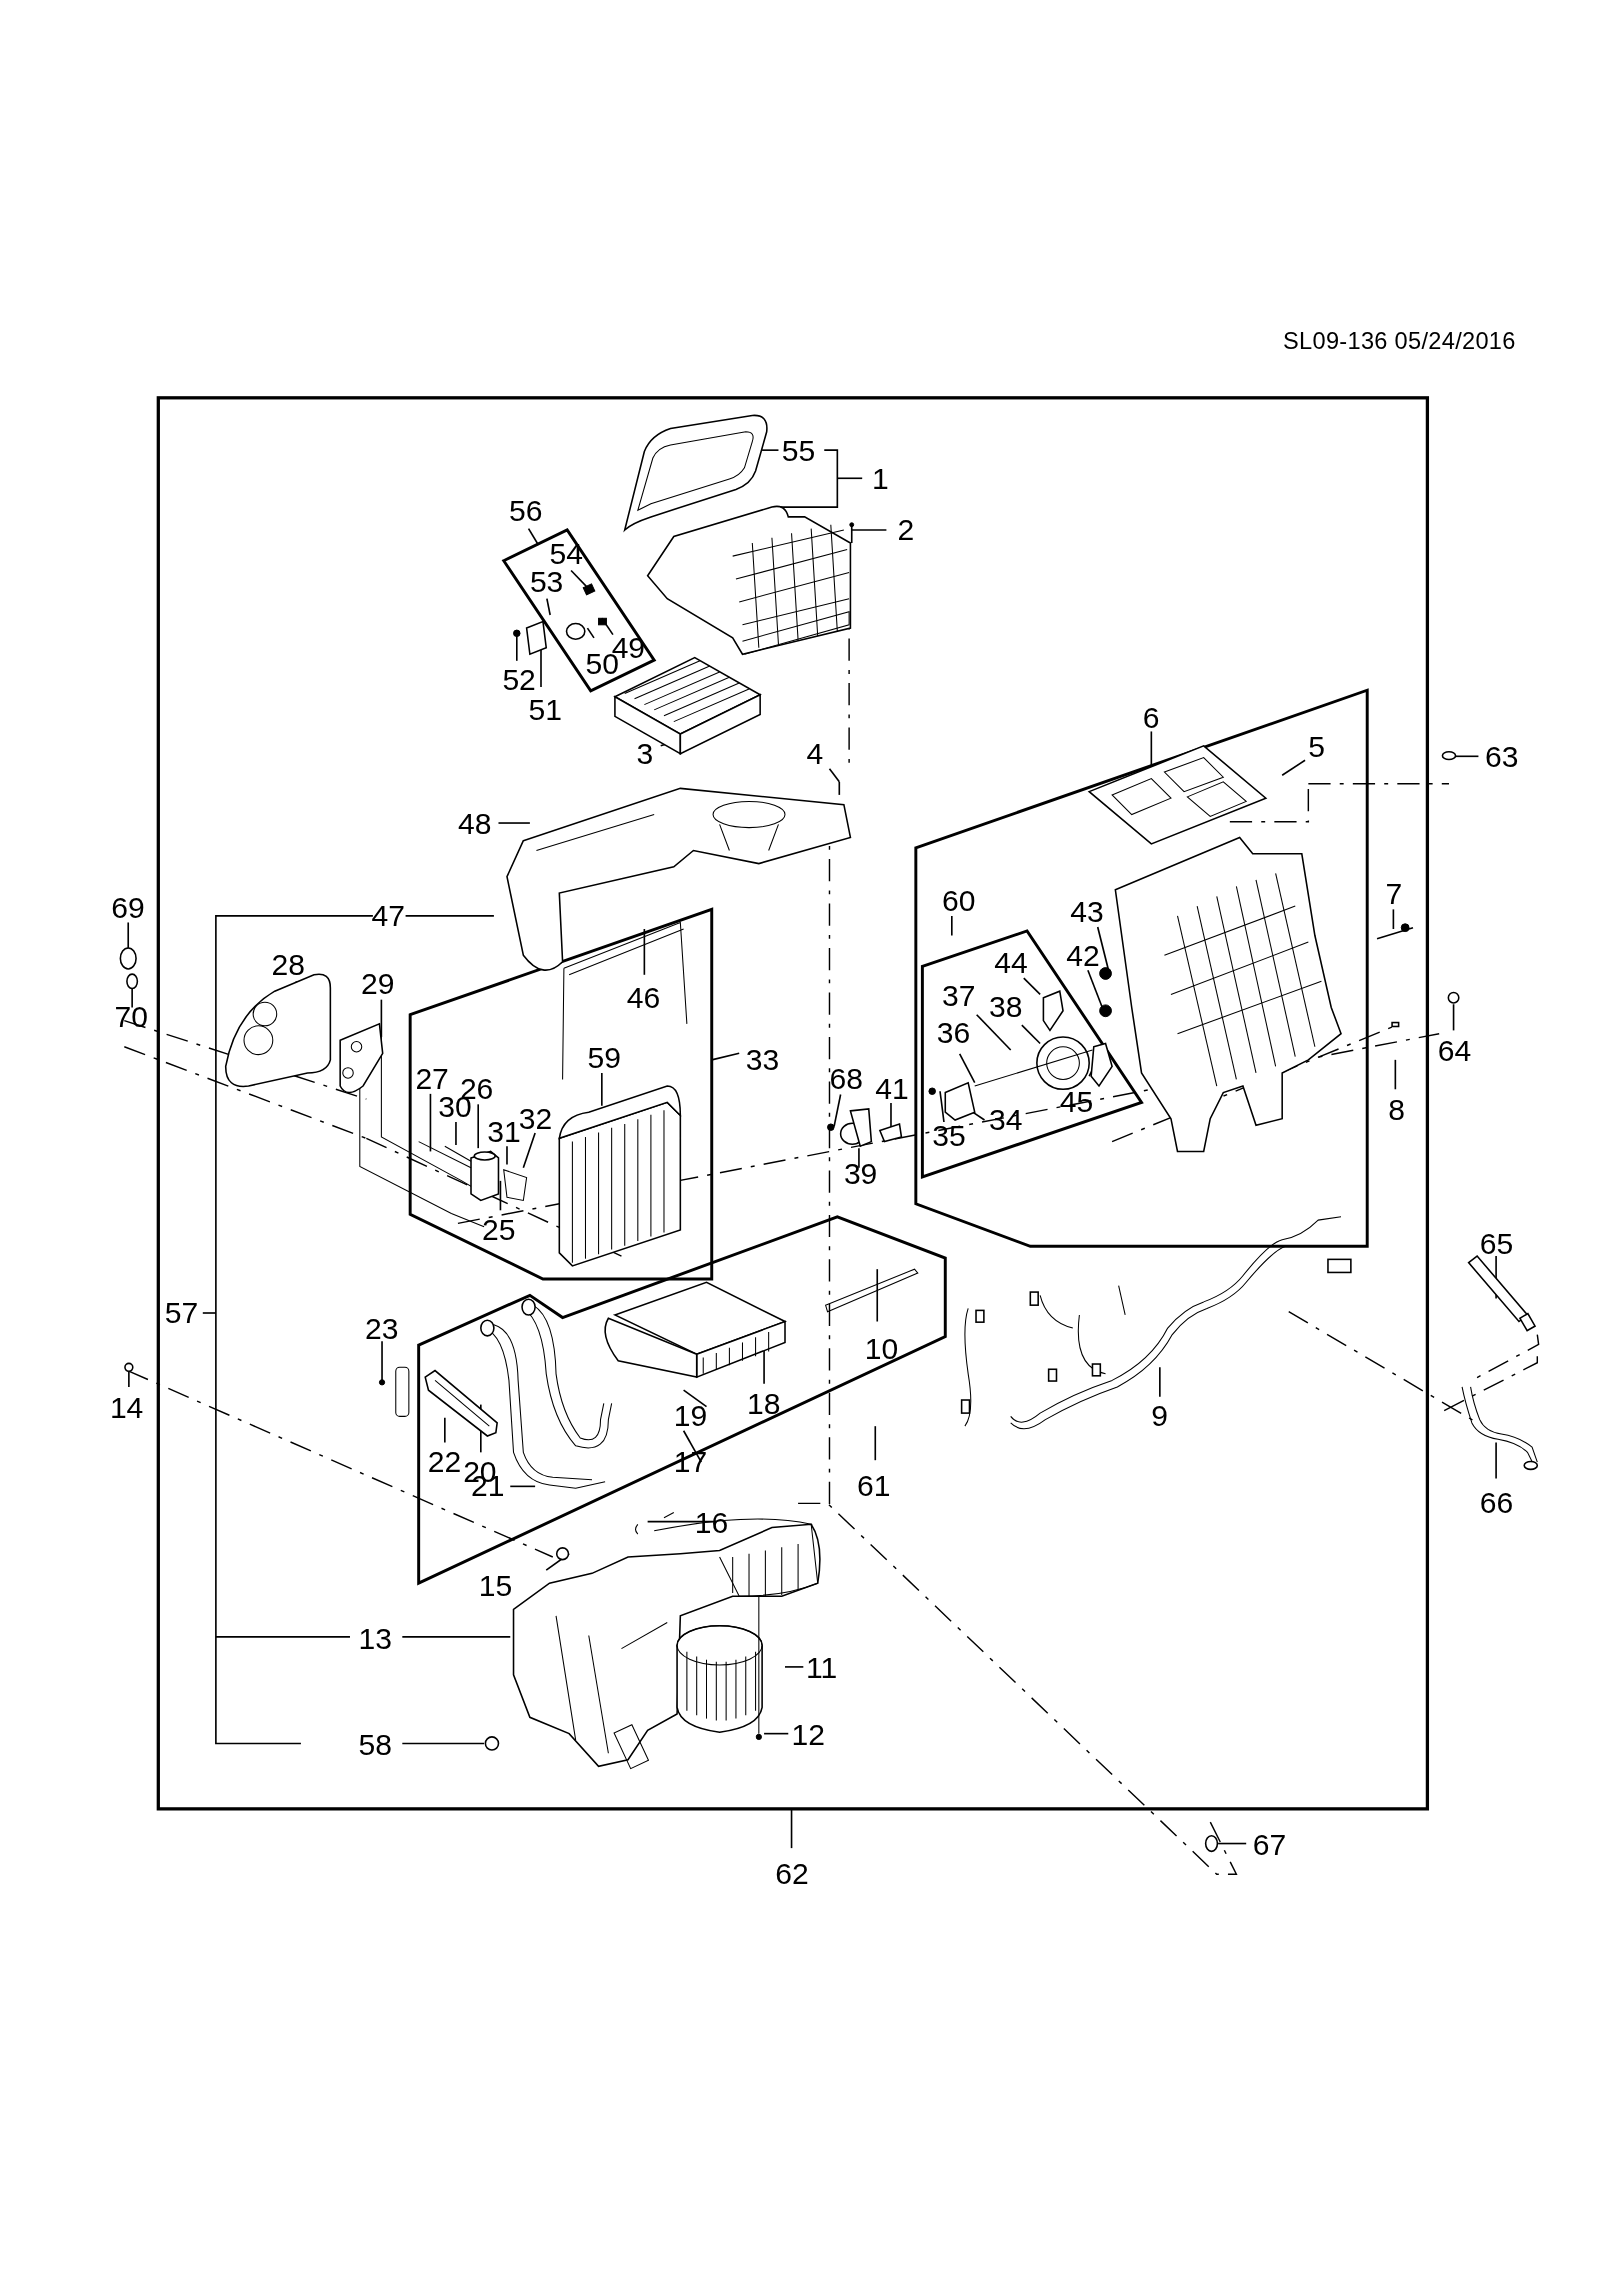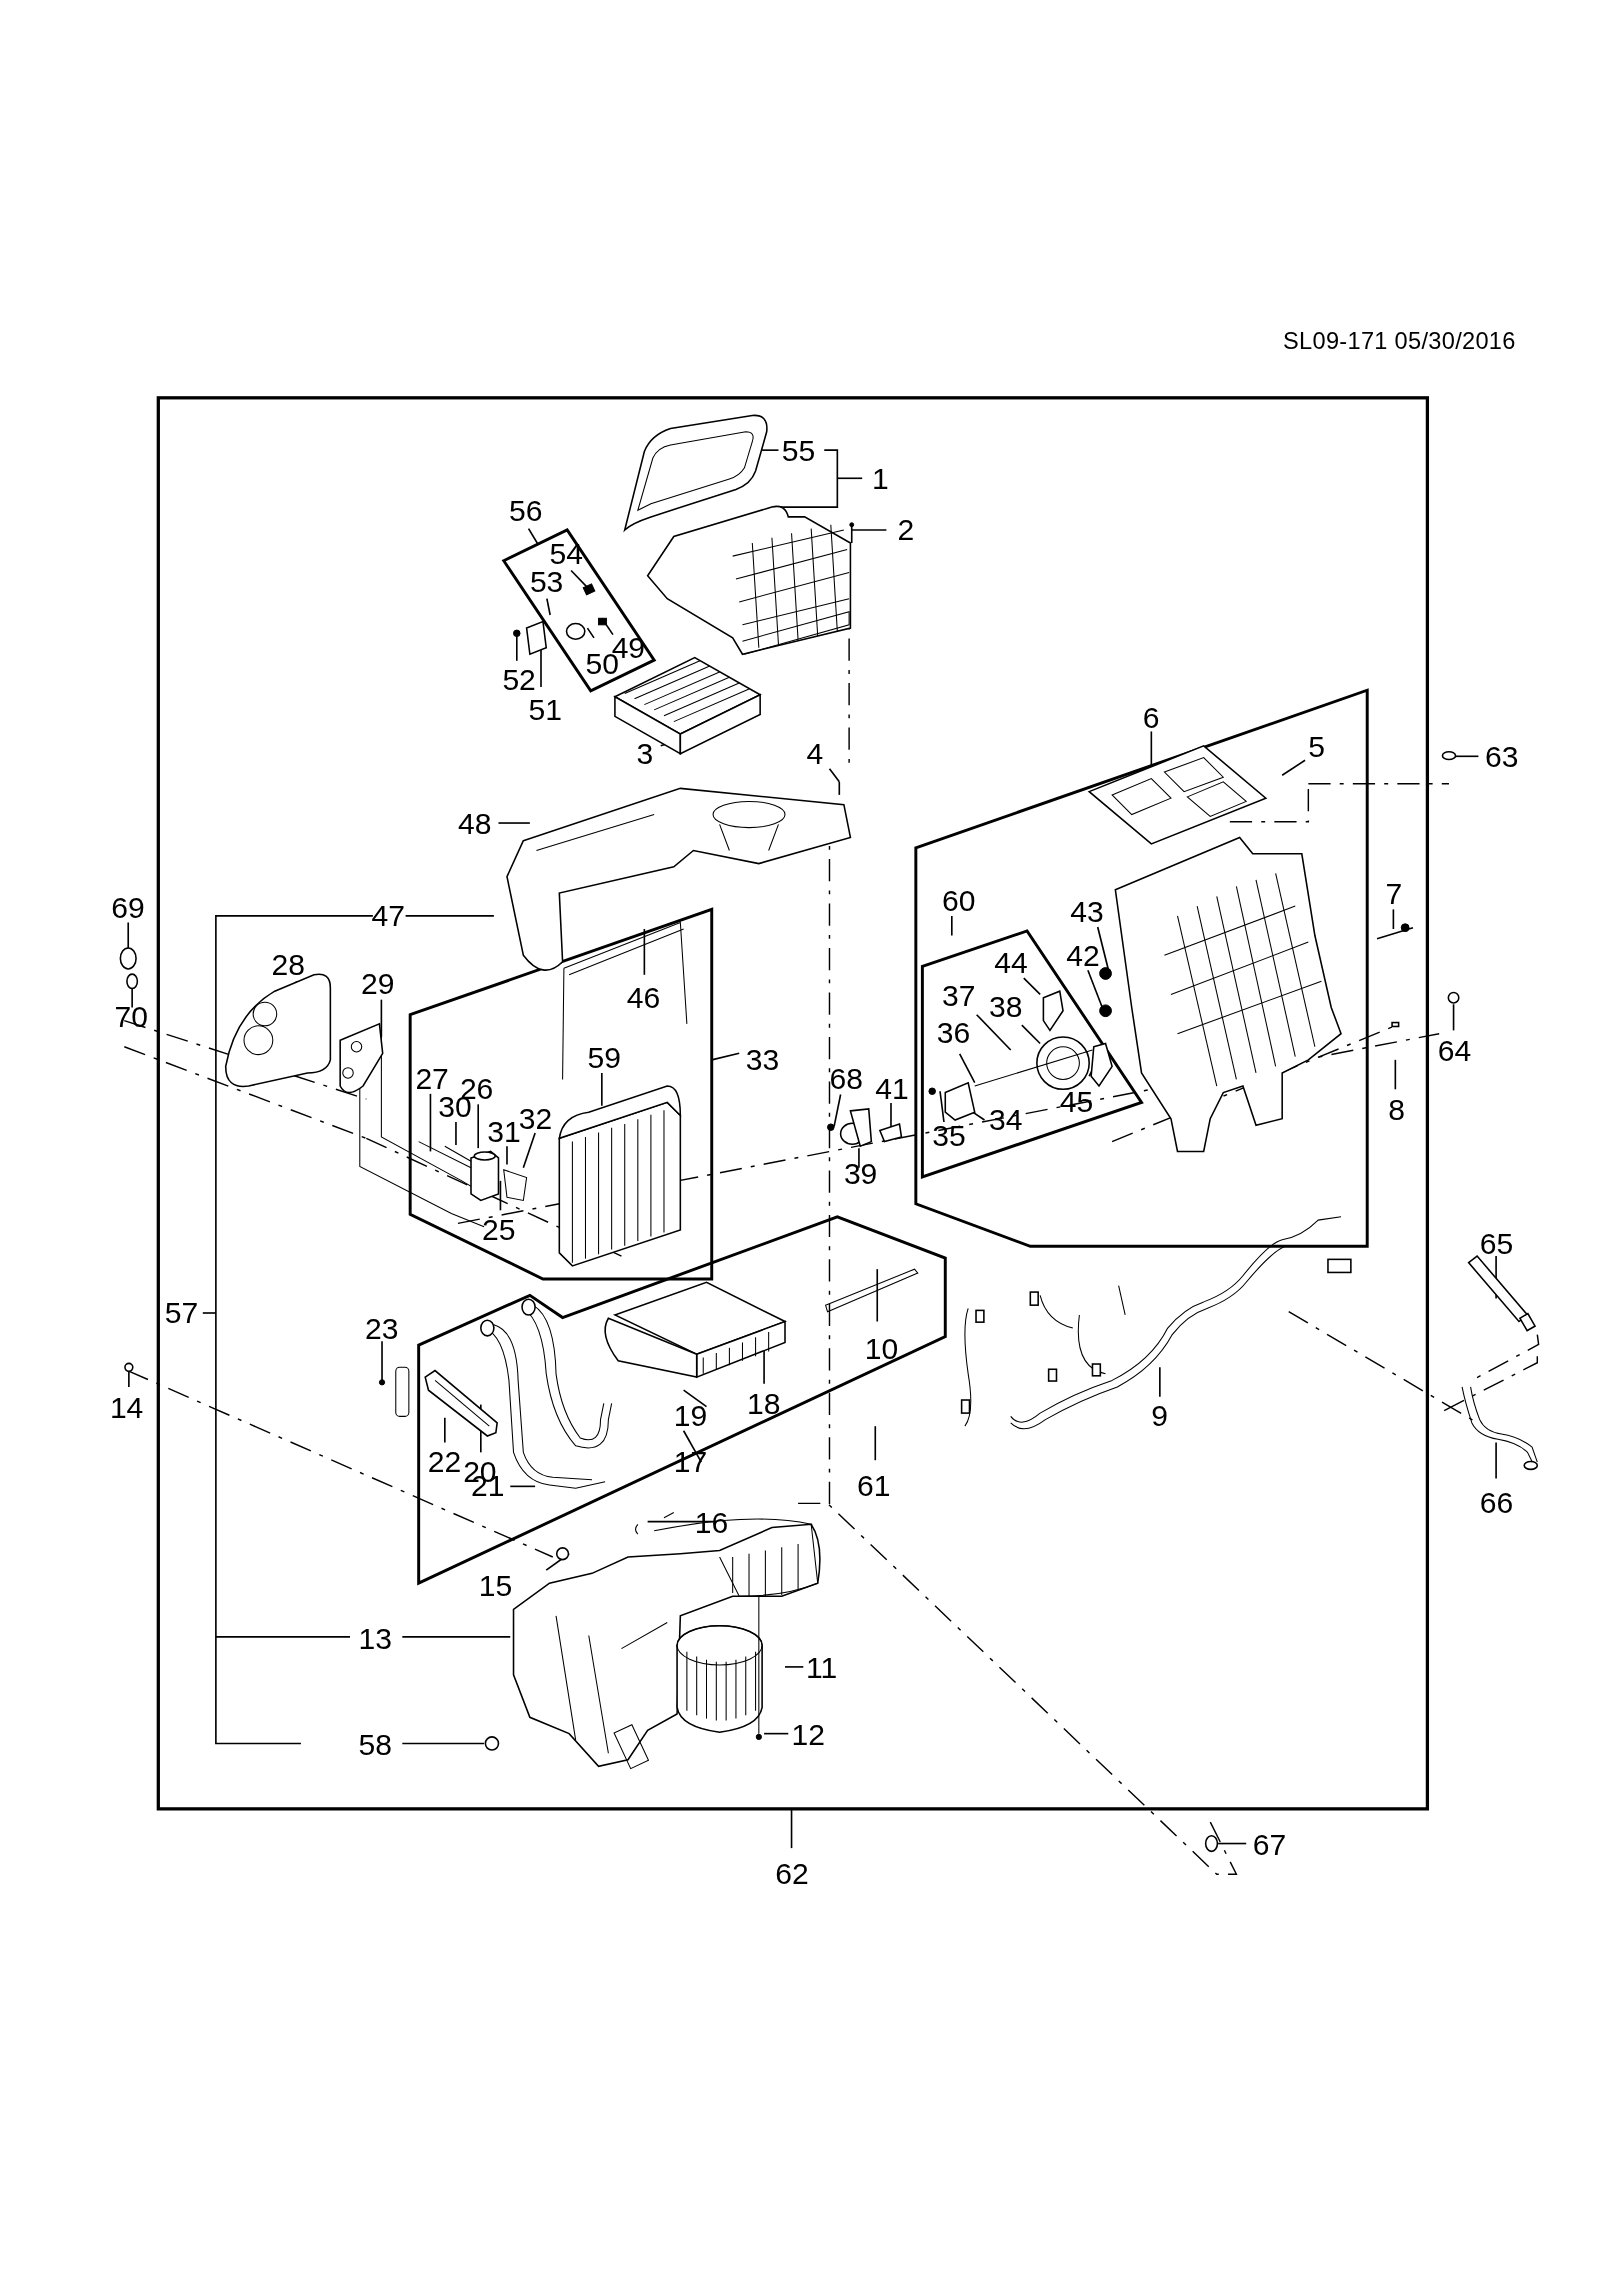--- a/index.html
+++ b/index.html
@@ -15,22 +15,22 @@
   .dash { fill: none; stroke: #000; stroke-width: 2.2; stroke-dasharray: 34 14 6 14; }
   .part { fill: #fff; stroke: #000; stroke-width: 2.4; }
   .part-thin { fill: none; stroke: #000; stroke-width: 1.6; }
   .fin { stroke: #000; stroke-width: 1.6; }
   .dark { fill: #000; stroke: #000; stroke-width: 1.5; }
 </style>
 </head>
 <body>
 
 <div class="doc-code">
-  <span>SL09-171</span>
-  <span>05/30/2016</span>
+  <span>SL09-136</span>
+  <span>05/24/2016</span>
 </div>
 
 <svg id="diagram" xmlns="http://www.w3.org/2000/svg" width="1623" height="2295" viewBox="0 0 2481 3508">
 
   <rect class="frame" x="242" y="608" width="1940" height="2157"></rect>
 
   <polygon class="panel" points="770,857 867,810 1000,1009 903,1056"></polygon>
 
   <polygon class="panel" points="627,1551 1088,1390 1088,1955 830,1955 627,1856"></polygon>
 

